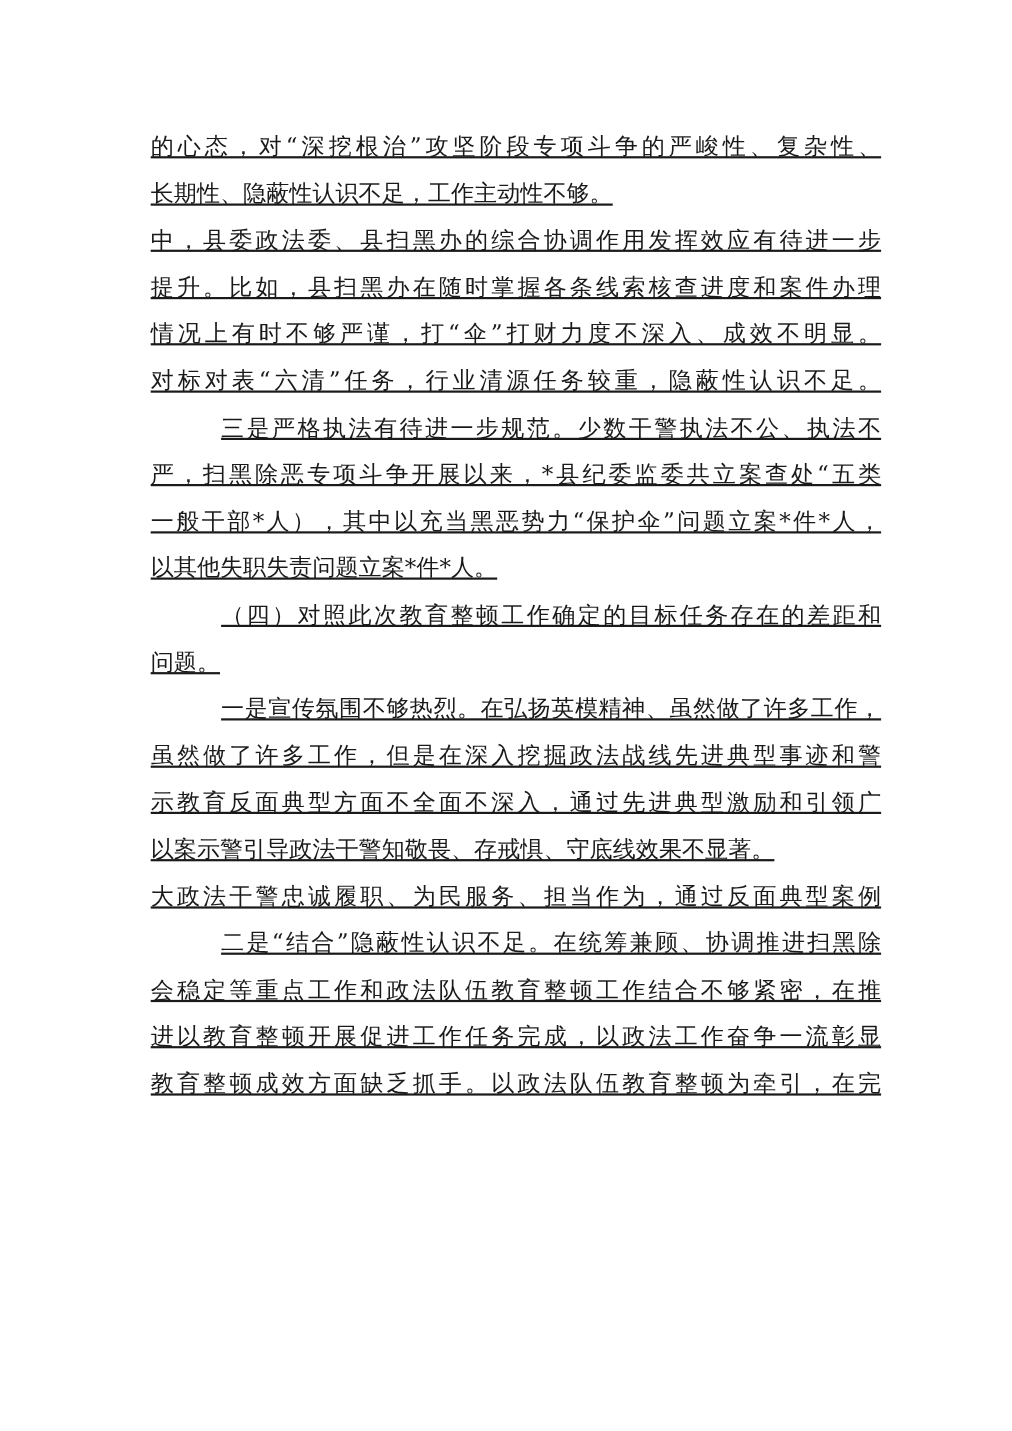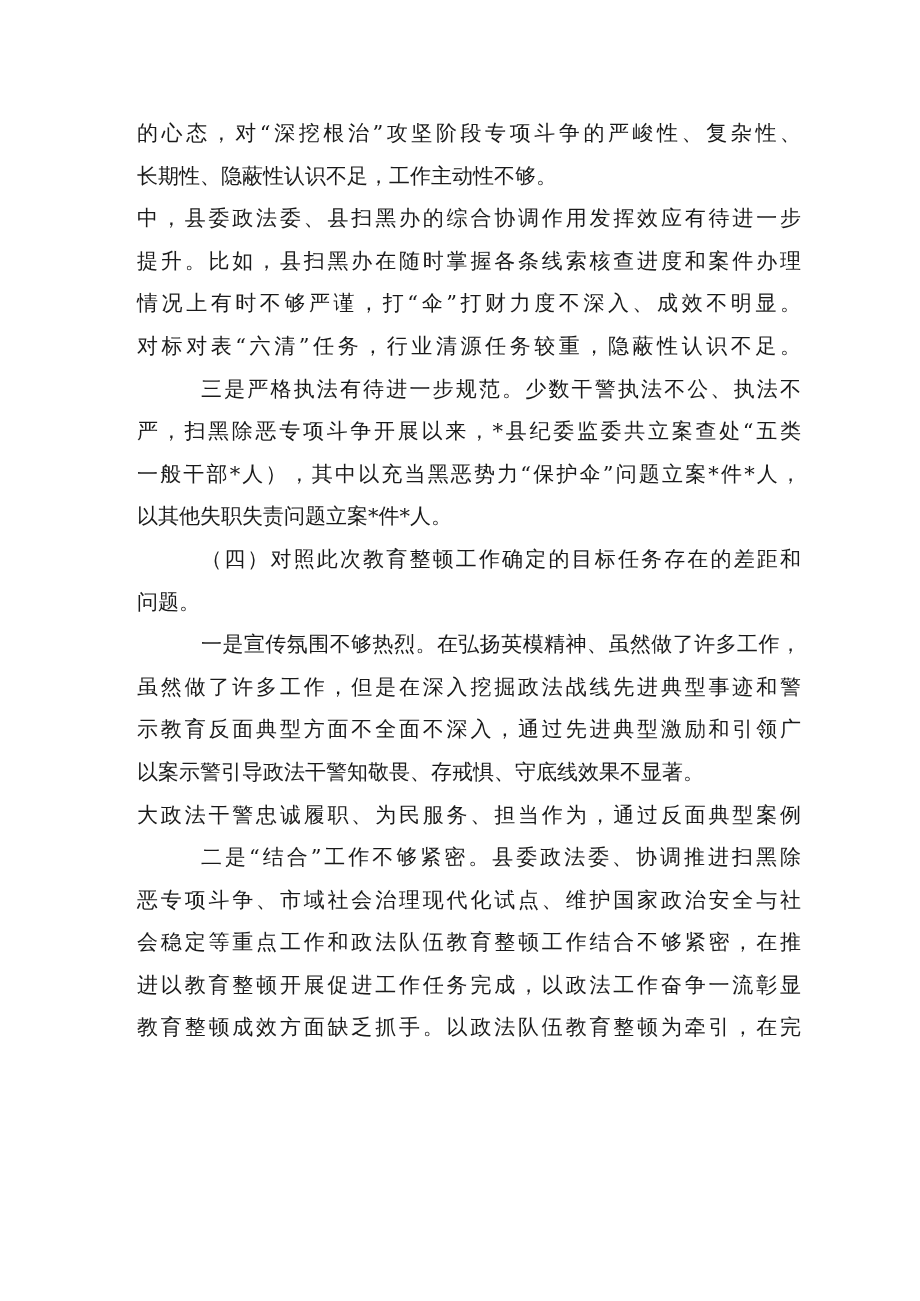--- a/index.html
+++ b/index.html
@@ -21,20 +21,21 @@
     top: 0;
     width: 920px;
     height: 1301px;
     background: #ffffff;
   }
   .content {
     position: absolute;
     left: 137px;
     top: 112px;
     width: 664px;
+    text-decoration: underline;
   }
   .line {
     height: 42.6px;
     line-height: 42.6px;
     font-size: 21px;
     white-space: nowrap;
     text-align: justify;
     text-align-last: justify;
     letter-spacing: 0;
   }
@@ -77,21 +78,20 @@
 
     <div>
       <div class="line indent">一是宣传氛围不够热烈。在弘扬英模精神、虽然做了许多工作，</div>
       <div class="line">虽然做了许多工作，但是在深入挖掘政法战线先进典型事迹和警</div>
       <div class="line">示教育反面典型方面不全面不深入，通过先进典型激励和引领广</div>
       <div class="line last">以案示警引导政法干警知敬畏、存戒惧、守底线效果不显著。</div>
       <div class="line">大政法干警忠诚履职、为民服务、担当作为，通过反面典型案例</div>
     </div>
 
     <div>
-      <div class="line indent">二是“结合”工作不够紧密。县委政法委、协调推进扫黑除</div>
-      <div class="line">恶专项斗争、市域社会治理现代化试点、维护国家政治安全与社</div>
+      <div class="line indent">二是“结合”隐蔽性认识不足。在统筹兼顾、协调推进扫黑除</div>
       <div class="line">会稳定等重点工作和政法队伍教育整顿工作结合不够紧密，在推</div>
       <div class="line">进以教育整顿开展促进工作任务完成，以政法工作奋争一流彰显</div>
       <div class="line">教育整顿成效方面缺乏抓手。以政法队伍教育整顿为牵引，在完</div>
     </div>
 
   </div>
 </div>
 
 </body></html>

